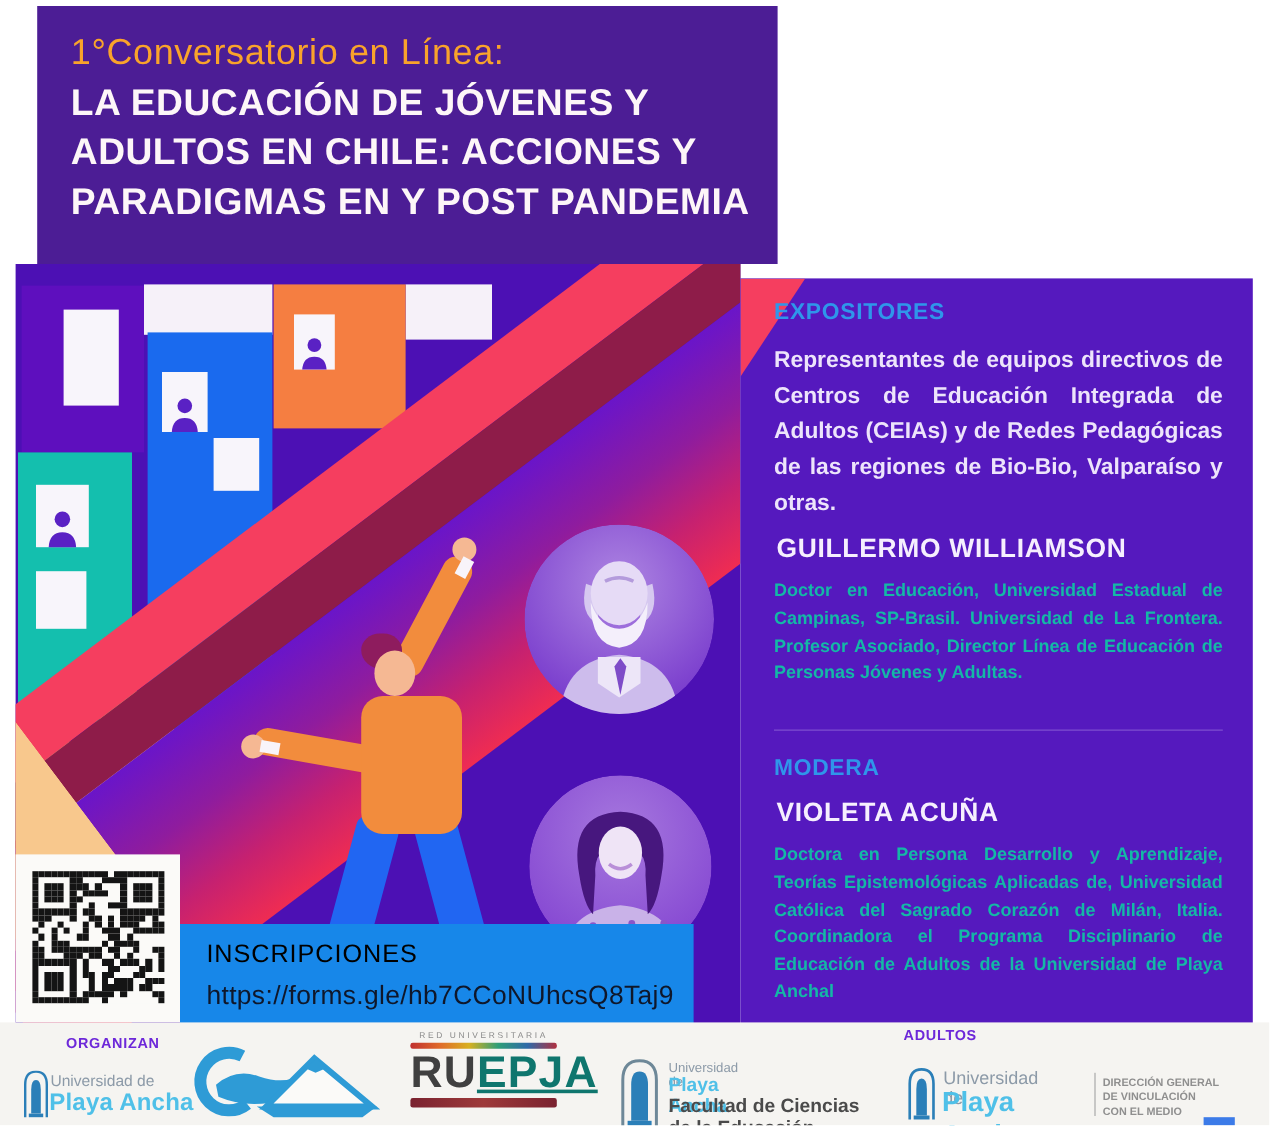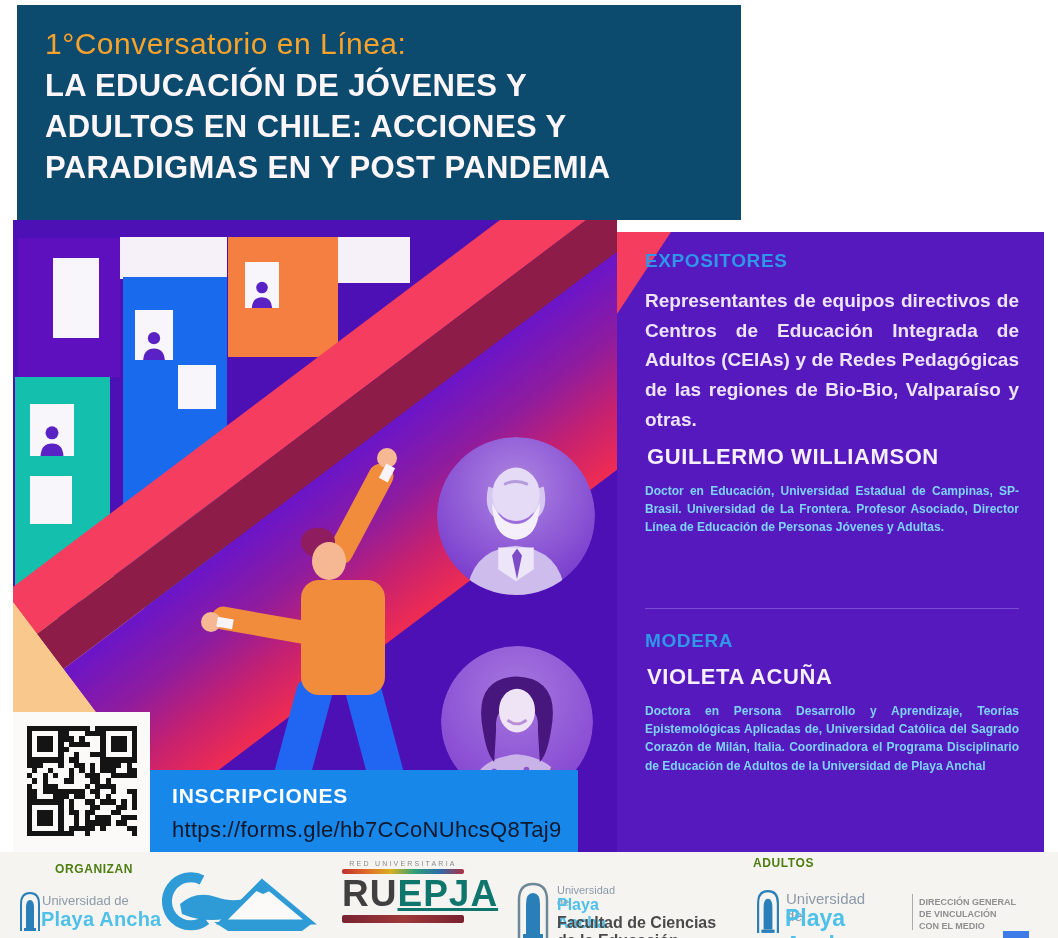--- a/index.html
+++ b/index.html
@@ -1,20 +1,20 @@
 <!DOCTYPE html>
 <html><head>
 <meta charset="utf-8">
 <style>
   html,body{margin:0;padding:0;background:#ffffff;}
   .stage{position:relative;width:1058px;height:938px;background:#ffffff;overflow:hidden;
          font-family:"Liberation Sans", sans-serif;}
 
   
-  .header{position:absolute;left:17px;top:5px;width:724px;height:215px;background:#0c4a6e;}
+  .header{position:absolute;left:31px;top:5px;width:617px;height:215px;background:#4c1d95;}
   .kicker{position:absolute;left:28px;top:22px;font-size:30px;color:#F9A32B;letter-spacing:.5px;}
   .title{position:absolute;left:28px;top:60px;width:578px;font-size:31px;font-weight:bold;
          color:#FDF6F8;line-height:1.33;letter-spacing:.4px;}
 
   
   .datebox{position:absolute;left:630px;top:5px;width:414px;height:227px;background:#1170EE;overflow:hidden;}
   .butt{position:absolute;left:-180px;top:-40px;width:460px;height:300px;transform:rotate(-44deg);
         display:flex;flex-direction:column;border-radius:0 56px 56px 0;overflow:hidden;}
   .butt .s1{height:96px;background:#F5C51D;}
   .butt .s2{height:34px;background:#FAF6F2;}
@@ -73,41 +73,41 @@
   .hair{position:absolute;left:288px;top:308px;width:34px;height:30px;border-radius:50% 50% 10% 60%;background:#8E1C5E;}
 
   
   .panel{position:absolute;left:617px;top:232px;width:427px;height:626px;background:#5519BE;}
   .panel .pinkcorner{position:absolute;left:0;top:0;width:54px;height:82px;background:#F53E5F;
                      clip-path:polygon(0 0,100% 0,0 100%);}
   .lbl{position:absolute;left:28px;font-size:19px;font-weight:bold;color:#2F96EA;letter-spacing:.6px;}
   .p-just{position:absolute;left:28px;width:374px;text-align:justify;}
   .expo-text{top:54px;font-size:19px;font-weight:bold;color:#EDE4FB;line-height:1.56;}
   .pname{position:absolute;left:30px;font-size:22px;font-weight:bold;color:#F6EFFE;letter-spacing:.6px;}
-  .bio{font-size:12px;font-weight:bold;color:#7dd3fc;line-height:1.52;}
+  .bio{font-size:15px;font-weight:bold;color:#14b8a6;line-height:1.52;}
   .divider{position:absolute;left:28px;top:376px;width:374px;border-top:1px solid rgba(230,220,255,.28);}
 
   
   .avatar{position:absolute;border-radius:50%;overflow:hidden;}
   .av1{left:437px;top:437px;width:158px;height:158px;}
   .av2{left:441px;top:646px;width:152px;height:152px;}
   .avatar svg{display:block;width:100%;height:100%;}
 
   
   .qrbox{position:absolute;left:13px;top:712px;width:137px;height:140px;background:#FBFAF8;}
   .qr{position:absolute;left:14px;top:14px;width:110px;height:110px;display:grid;
       grid-template-columns:repeat(21,1fr);grid-template-rows:repeat(21,1fr);background:#FBFAF8;}
   .qm{background:#141414;}
   .insc{position:absolute;left:150px;top:770px;width:428px;height:88px;background:#1787E9;}
-  .insc-label{position:absolute;left:22px;top:14px;font-size:21px;font-weight:bold;color:#ffffff;letter-spacing:.8px;}
+  .insc-label{position:absolute;left:22px;top:14px;font-size:21px;font-weight:normal;color:#000000;letter-spacing:.8px;}
   .insc-url{position:absolute;left:22px;top:47px;font-size:22px;color:#0f172a;letter-spacing:.3px;}
 
   
   .footer{position:absolute;left:0;top:852px;width:1058px;height:86px;background:#F5F4F1;}
-  .sect-label{position:absolute;font-size:12px;font-weight:bold;color:#4d7c0f;letter-spacing:.6px;}
+  .sect-label{position:absolute;font-size:12px;font-weight:bold;color:#6d28d9;letter-spacing:.6px;}
   .org-label{left:55px;top:10px;}
   .col-label{left:753px;top:4px;}
   .shield{position:absolute;}
   .upla-txt1{position:absolute;font-size:13px;color:#8C9AA8;}
   .upla-txt2{position:absolute;font-size:20px;font-weight:bold;color:#4FC0E8;letter-spacing:.2px;}
   .wavelogo{position:absolute;left:158px;top:18px;}
   .ruepja{position:absolute;left:342px;top:8px;width:122px;}
   .ruepja-top{font-size:7px;letter-spacing:2.2px;color:#8A8A8A;text-align:center;white-space:nowrap;}
   .ruepja-bar{height:5px;margin:2px 0 1px 0;
       background:linear-gradient(90deg,#C03030,#E06A2A,#D8B020,#2E9E78,#2E6AA8,#B03040);border-radius:2px;}

